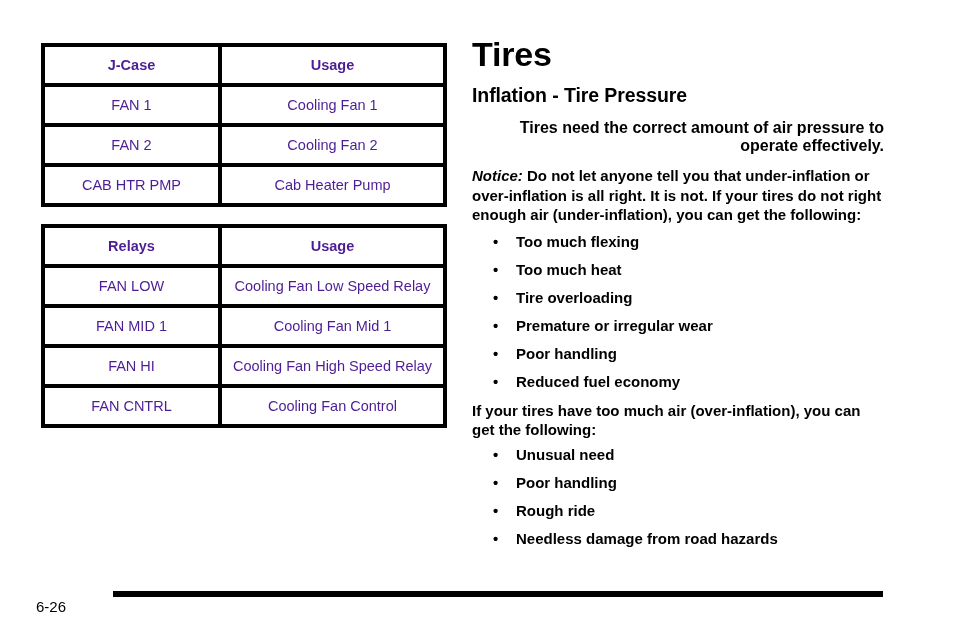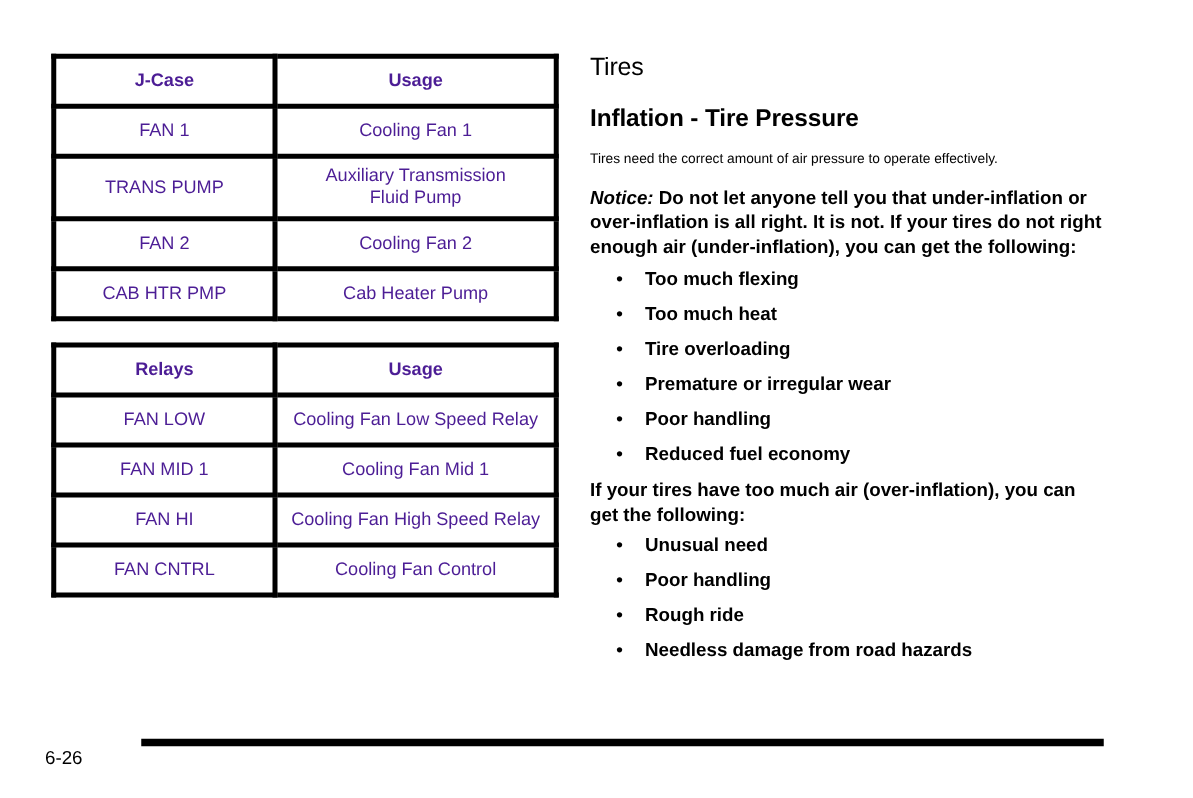--- a/index.html
+++ b/index.html
@@ -59,40 +59,41 @@
 
   
   .right-col {
     position: absolute;
     left: 472px;
     top: 38px;
     width: 412px;
   }
 
   h1.doc-title {
-    font-size: 20px;
+    font-size: 34px;
     line-height: 32px;
-    font-weight: normal;
+    font-weight: bold;
     margin: 0 0 14px 0;
     letter-spacing: -0.2px;
   }
 
   h2.doc-subtitle {
     font-size: 19.5px;
     line-height: 23px;
     font-weight: bold;
     margin: 0 0 12px 0;
     letter-spacing: -0.1px;
   }
 
   p.body-text {
-    font-size: 11px;
+    font-size: 16px;
     line-height: 17.5px;
     margin: 0 0 12px 0;
-    font-weight: normal;
+    font-weight: bold;
+    text-align: right;
   }
 
   p.notice-block {
     font-size: 15px;
     line-height: 19.6px;
     margin: 0 0 8px 0;
     font-weight: bold;
   }
   .notice-label {
     font-style: italic;
@@ -170,24 +171,20 @@
       <thead>
         <tr>
           <th class="tall">J-Case</th>
           <th class="tall">Usage</th>
         </tr>
       </thead>
       <tbody>
         <tr>
           <td class="tall">FAN 1</td>
           <td class="tall">Cooling Fan 1</td>
-        </tr>
-        <tr>
-          <td>TRANS PUMP</td>
-          <td>Auxiliary Transmission<br>Fluid Pump</td>
         </tr>
         <tr>
           <td class="tall">FAN 2</td>
           <td class="tall">Cooling Fan 2</td>
         </tr>
         <tr>
           <td class="tall">CAB HTR PMP</td>
           <td class="tall">Cab Heater Pump</td>
         </tr>
       </tbody>

